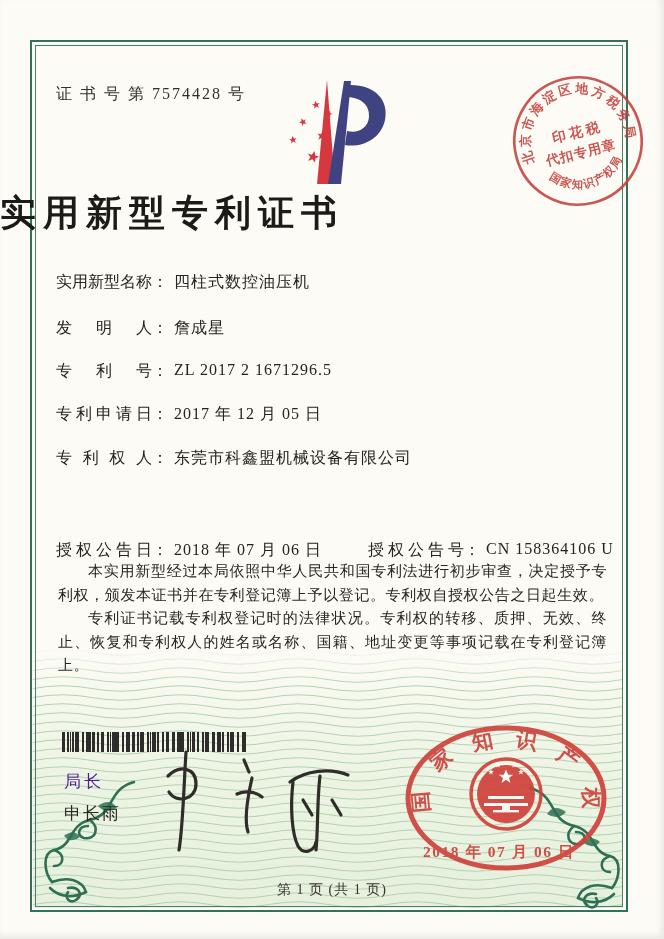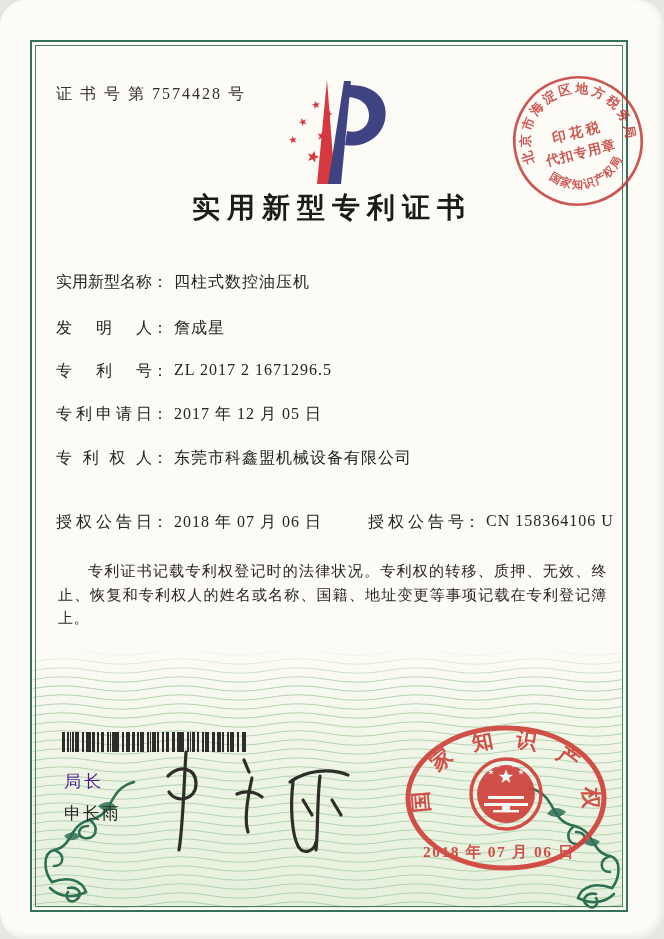--- a/index.html
+++ b/index.html
@@ -1,30 +1,29 @@
 <!DOCTYPE html>
 <html><head>
 <meta charset="utf-8">
 <style>
   html,body{margin:0;padding:0;background:#e8e6e0;}
   #paper{
     position:relative;width:664px;height:939px;margin:0 auto;
     background:#fcfbf5;overflow:hidden;
     font-family:"Liberation Serif","DejaVu Serif",serif;color:#262420;
     box-shadow:inset -3px -3px 6px rgba(0,0,0,.08);
-    border-radius:26px;
   }
   .frame-outer{position:absolute;left:30px;top:40px;width:594px;height:868px;border:2px solid #35705a;}
   .frame-inner{position:absolute;left:3px;top:3px;right:3px;bottom:3px;border:1px solid #4a8068;}
   .cert-no{position:absolute;left:56px;top:84px;font-size:16px;letter-spacing:2px;color:#33302b;}
   .logo{position:absolute;left:270px;top:76px;width:122px;height:116px;}
   .tax-stamp{position:absolute;left:500px;top:62px;width:156px;height:158px;transform:rotate(-14deg);opacity:.88;}
   .stamp-text{font-family:"Liberation Serif","DejaVu Serif",serif;fill:#c5403c;font-weight:bold;}
-  .title{position:absolute;left:0;top:189px;width:100%;text-align:center;
-    font-size:28px;font-weight:bold;letter-spacing:7px;color:#1d1b17;}
+  .title{position:absolute;left:0;top:189px;width:100%;
+    font-size:36px;font-weight:bold;letter-spacing:7px;color:#1d1b17;}
   .field{position:absolute;left:56px;font-size:16px;white-space:nowrap;}
   .field .lab{display:inline-block;width:96px;text-align:justify;text-align-last:justify;vertical-align:top;}
   .field .col{display:inline-block;vertical-align:top;}
   .field .val{display:inline-block;margin-left:6px;letter-spacing:1px;vertical-align:top;}
   .field.wrap{white-space:normal;}
   .field.wrap .val{width:452px;line-height:25px;}
   .pair-b{position:absolute;left:312px;top:0;white-space:nowrap;}
   .pair-b .lab{display:inline-block;width:96px;text-align:justify;text-align-last:justify;}
   .paras{position:absolute;left:58px;top:560px;width:549px;font-size:15px;line-height:23.5px;
     text-align:justify;letter-spacing:0.6px;color:#2a2722;}
@@ -140,28 +139,29 @@
   </div>
   <div class="field" style="top:361px">
     <span class="lab">专利号</span><span class="col">：</span><span class="val">ZL 2017 2 1671296.5</span>
   </div>
   <div class="field" style="top:404px">
     <span class="lab">专利申请日</span><span class="col">：</span><span class="val">2017 年 12 月 05 日</span>
   </div>
   <div class="field" style="top:448px">
     <span class="lab">专利权人</span><span class="col">：</span><span class="val">东莞市科鑫盟机械设备有限公司</span>
   </div>
-  <div class="field" style="top:512px">
+  <div class="field" style="top:540px">
     <span class="lab">授权公告日</span><span class="col">：</span><span class="val">2018 年 07 月 06 日</span>
     <span class="pair-b">
       <span class="lab">授权公告号</span><span class="col">：</span><span class="val">CN 158364106 U</span>
     </span>
   </div>
 
   <div class="paras">
+    <p>本实用新型经过本局依照中华人民共和国专利法进行初步审查，决定授予专利权，颁发本证书并在专利登记簿上予以登记。专利权自授权公告之日起生效。</p>
     <p>专利证书记载专利权登记时的法律状况。专利权的转移、质押、无效、终止、恢复和专利权人的姓名或名称、国籍、地址变更等事项记载在专利登记簿上。</p>
   </div>
 
   <div class="barcode"></div>
 
   <div class="signer-title">局长</div>
   <div class="signer-name">申长雨</div>
 
   <svg class="signature" viewBox="0 0 210 115">
     <g fill="none" stroke="#2e2d28" stroke-width="3.2" stroke-linecap="round" stroke-linejoin="round">
@@ -195,14 +195,15 @@
       <path transform="translate(116,45) scale(0.3)" fill="#fcfbf5" d="M0,-10 L2.9,-3.1 L9.5,-3.1 L4.1,1.2 L5.9,8.1 L0,3.8 L-5.9,8.1 L-4.1,1.2 L-9.5,-3.1 L-2.9,-3.1 Z"></path>
       <path transform="translate(123,52) scale(0.3)" fill="#fcfbf5" d="M0,-10 L2.9,-3.1 L9.5,-3.1 L4.1,1.2 L5.9,8.1 L0,3.8 L-5.9,8.1 L-4.1,1.2 L-9.5,-3.1 L-2.9,-3.1 Z"></path>
       <rect x="90" y="76" width="36" height="3" fill="#fcfbf5"></rect>
       <rect x="86" y="83" width="44" height="3" fill="#fcfbf5"></rect>
       <rect x="95" y="90" width="26" height="2.4" fill="#fcfbf5"></rect>
       <rect x="104" y="86" width="8" height="5" fill="#fcfbf5"></rect>
     </g>
     <text x="101" y="137" text-anchor="middle" font-size="15.5" letter-spacing="1.5" fill="#b3342e" class="seal-text">2018 年 07 月 06 日</text>
   </svg>
 
+  <div class="footer">第 1 页 (共 1 页)</div>
 
 </div>
 
 </body></html>

